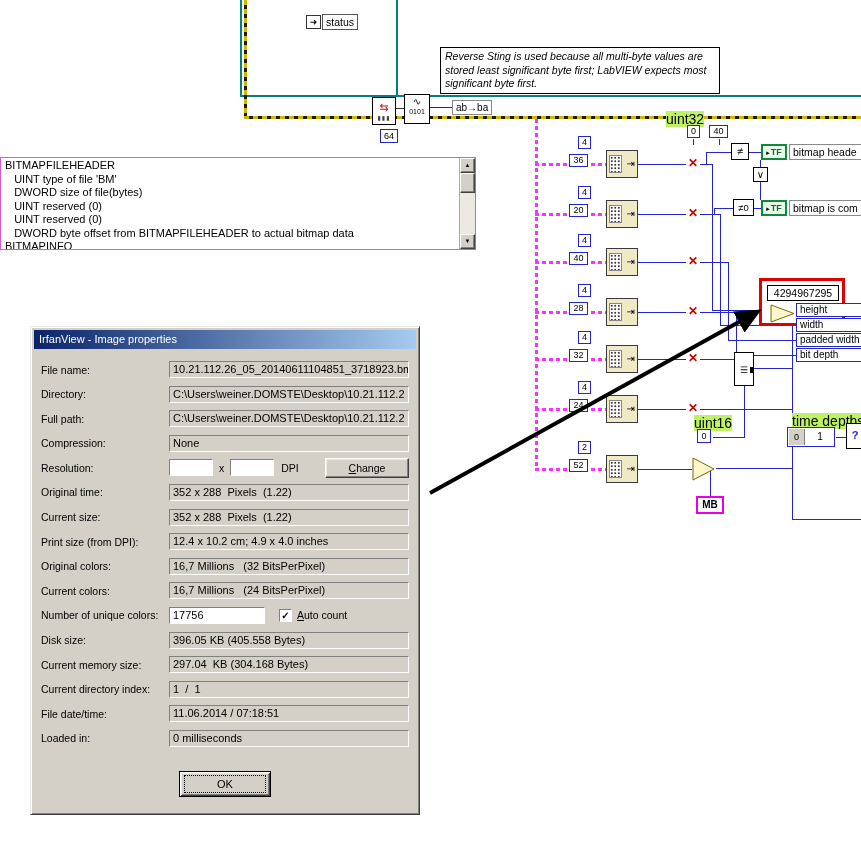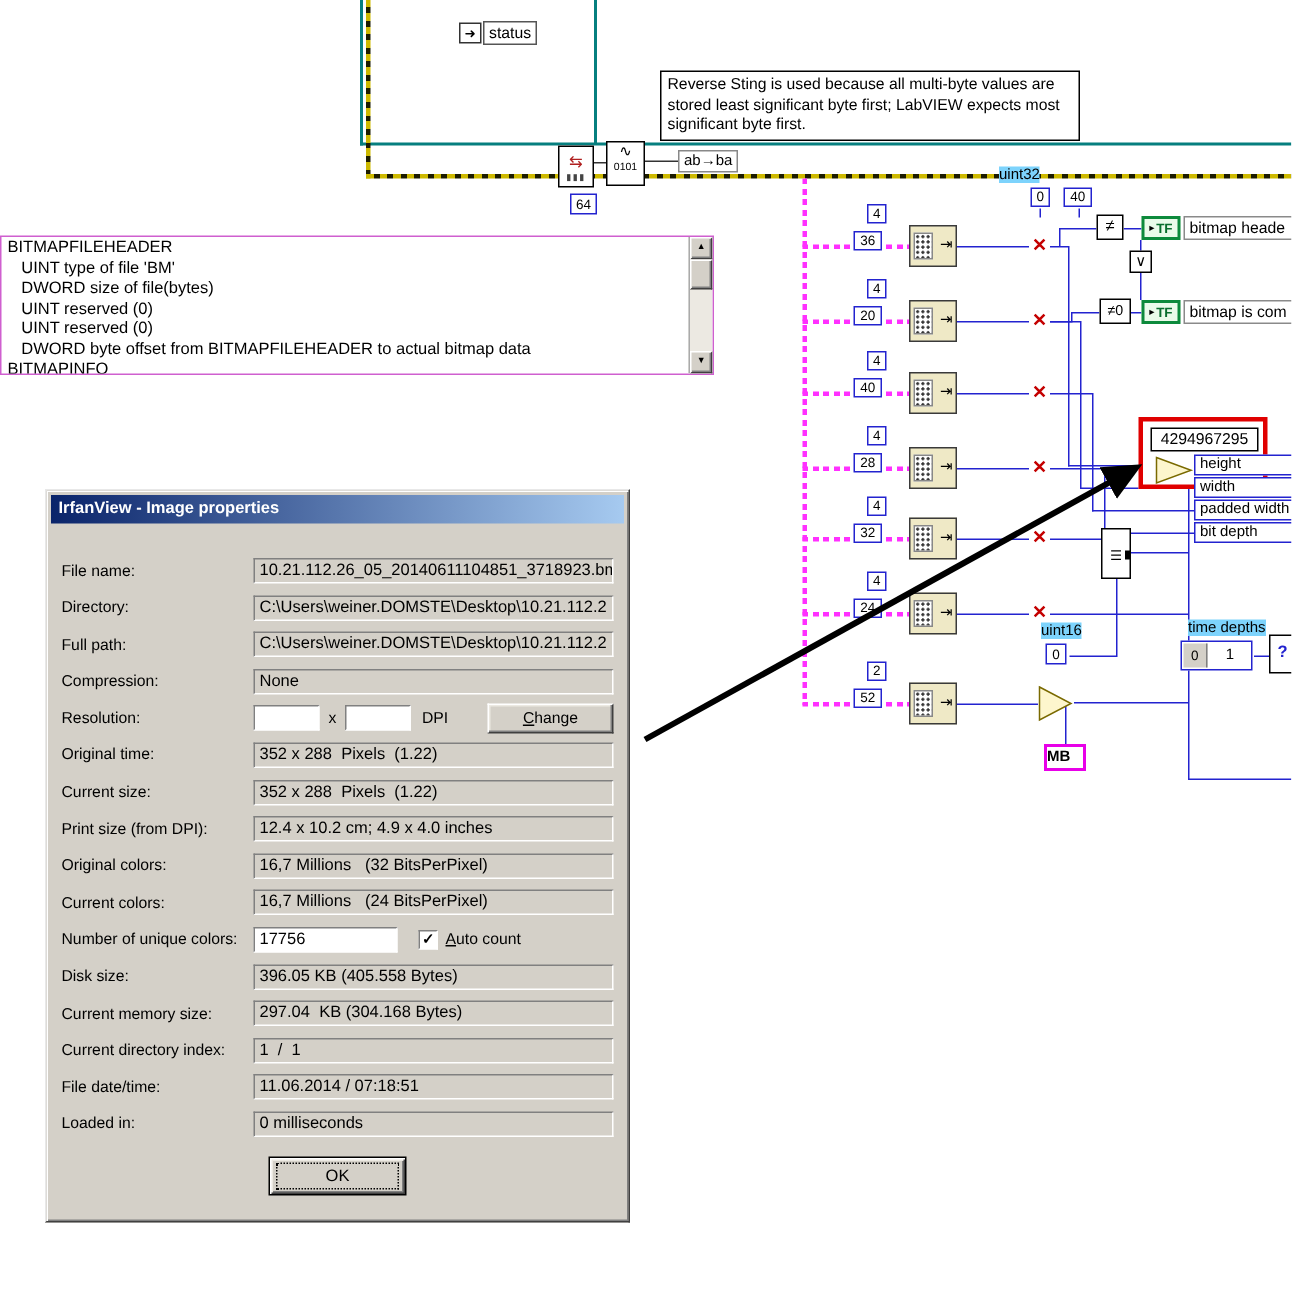--- a/index.html
+++ b/index.html
@@ -7,54 +7,54 @@
   #root { position:relative; width:861px; height:861px; overflow:hidden; background:#fff; }
   .wire { position:absolute; }
   .w-teal { background:#067f7f; }
   .w-blue { background:#2323cf; }
   .w-dark { background:#333; }
   .w-yv { background:repeating-linear-gradient(180deg,#cdb900 0 5px,#1c1c00 5px 9px); }
   .w-yh { background:repeating-linear-gradient(90deg,#cdb900 0 5px,#1c1c00 5px 9px); }
   .w-pv { background:repeating-linear-gradient(180deg,#ff30ff 0 4px,#ffffff 4px 7px); }
   .w-ph { background:repeating-linear-gradient(90deg,#ff30ff 0 4px,#ffffff 4px 7px); }
   .cbox { position:absolute; background:#fff; border:1px solid #2323cf; font-size:9px; line-height:11px; text-align:center; color:#000; }
-  .lvtext { position:absolute; font-size:10px; color:#000; background:#7dd3fc; white-space:nowrap; }
+  .lvtext { position:absolute; font-size:14px; color:#000; background:#bef264; white-space:nowrap; }
   .lvlabel { position:absolute; font-size:10.5px; color:#000; background:#fff; border:1px solid #555; padding:1px 3px; white-space:nowrap; }
   .term { position:absolute; background:#fff; border:1px solid #333; text-align:center; }
   .nicon { position:absolute; width:32px; height:28px; background:#efe9c6; border:1px solid #3a3a3a; display:flex; align-items:center; justify-content:space-between; padding:2px; }
   .nicon-dots { width:13px; height:18px; background-color:#fff; border:1px solid #888;
     background-image:radial-gradient(#333 0.9px,transparent 1px); background-size:3.5px 3.5px; }
   .nicon-arrow { font-size:10px; line-height:1; }
   .xnode { position:absolute; width:14px; height:15px; color:#c40000; font-weight:bold; font-size:12px; line-height:15px; text-align:center; }
   .opnode { position:absolute; background:#fff; border:1px solid #000; text-align:center; }
   .tfbox { position:absolute; width:26px; height:16px; background:#eafbea; border:2px solid #0d8a3c; display:flex; align-items:center; justify-content:center; gap:1px; }
   .tf-arrow { font-size:7px; color:#000; line-height:1; }
   .tf-text { font-size:9px; font-weight:bold; color:#0a6e2e; line-height:1; }
   .ind-label { position:absolute; height:16px; background:#fff; border:1px solid #8a8a8a; font-size:10.5px; line-height:14px; padding:0 3px; white-space:nowrap; }
   .rlabel { position:absolute; width:74px; height:14px; background:#fff; border:1px solid #2323cf; font-size:10px; line-height:12px; padding-left:3px; white-space:nowrap; }
   .redframe { position:absolute; left:759px; top:278px; width:86px; height:48px; border:3px solid #e00000; background:#fff;padding-left:16px; }
   .bigval { position:absolute; left:5px; top:4px; width:72px; height:16px; background:#fff; border:1px solid #000; font-size:10.5px; line-height:14px; text-align:center; white-space:nowrap; }
   .docbox { position:absolute; left:0; top:157px; width:476px; height:93px; background:#fff; border:1px solid #cf5fcf; overflow:hidden; }
   .doctext { position:absolute; left:4px; top:1px; right:18px; bottom:0; font-size:11px; line-height:13.5px; white-space:pre; overflow:hidden; }
   .scrollbar { position:absolute; top:0; right:0; bottom:0; width:16px; background:#ece9e2; border-left:1px solid #aaa; }
   .sb-btn { position:absolute; left:0; width:15px; height:15px; background:#d4d0c8; border:1px solid; border-color:#fff #404040 #404040 #fff; box-shadow:inset -1px -1px 0 #808080; font-size:6px; text-align:center; line-height:13px; color:#000; }
   .sb-thumb { position:absolute; left:0; top:15px; width:15px; height:20px; background:#d4d0c8; border:1px solid; border-color:#fff #404040 #404040 #fff; box-shadow:inset -1px -1px 0 #808080; }
-  .comment { position:absolute; left:440px; top:47px; width:280px; background:#fff; border:1px solid #000; font-size:10.5px; line-height:13.5px; padding:2px 4px; }
+  .comment { position:absolute; left:440px; top:47px; width:280px; background:#fff; border:1px solid #000; font-size:10.5px; line-height:13.5px; padding:2px 4px;font-style:italic; }
   .sel { position:absolute; left:734px; top:352px; width:20px; height:34px; background:#fff; border:1px solid #000; font-size:9px; line-height:34px; text-align:center; }
   .sel::after { content:""; position:absolute; right:-1px; top:14px; width:4px; height:6px; background:#000; }
   .arrow-svg { position:absolute; left:0; top:0; pointer-events:none; }
   .trinode { position:absolute; }
 
   
   .dialog { position:absolute; left:30px; top:326px; width:390px; height:489px; background:#d4d0c8;
     border:1px solid; border-color:#e8e8e8 #404040 #404040 #e8e8e8;
     box-shadow:inset 1px 1px 0 #fff, inset -1px -1px 0 #808080; }
   .titlebar { position:absolute; left:3px; top:3px; right:3px; height:19px;
-    background:linear-gradient(90deg,#0a246a,#a6caf0); color:#fff; font-weight:bold; font-size:11px; line-height:19px; padding-left:5px; }
-  .rows { position:absolute; left:10px; top:34px; width:370px;margin-top:11px; }
+    background:linear-gradient(90deg,#0a246a,#a6caf0); color:#fff; font-weight:normal; font-size:11px; line-height:19px; padding-left:5px; }
+  .rows { position:absolute; left:10px; top:34px; width:370px; }
   .drow { display:flex; align-items:center; height:17px; margin-bottom:7.6px; }
   .dlabel { width:128px; flex:none; font-size:10.5px; white-space:nowrap; }
   .dfield { flex:none; width:240px; height:17px; background:#d4d0c8; border:1px solid; border-color:#808080 #fff #fff #808080; padding:1px 3px; overflow:hidden; }
   .ftext { display:block; font-size:11px; line-height:13px; white-space:pre; }
   .res-area { flex:none; width:240px; height:20px; display:flex; align-items:center; }
   .res-input { width:44px; height:17px; background:#fff; border:1px solid; border-color:#808080 #fff #fff #808080; font-size:11px; padding-left:2px; font-family:inherit; }
   .res-sep { margin:0 6px; font-size:10.5px; }
   .res-unit { margin-left:7px; font-size:10.5px; }
   .btn { margin-left:auto; width:84px; height:20px; background:#d4d0c8; border:1px solid; border-color:#fff #404040 #404040 #fff; box-shadow:inset -1px -1px 0 #808080, inset 1px 1px 0 #ece9e2; font-size:10.5px; font-family:inherit; color:#000; }
   .unique-input { width:96px; height:17px; background:#fff; border:1px solid; border-color:#808080 #fff #fff #808080; font-size:11px; padding-left:3px; font-family:inherit; }
@@ -263,21 +263,21 @@
 
   <span class="lvtext" style="left:792px;top:413px">time depths</span>
   <div style="position:absolute;left:787px;top:427px;width:48px;height:20px;background:#fff;border:1px solid #2323cf">
     <span style="position:absolute;left:1px;top:1px;width:16px;height:16px;background:#d4d0c8;border-right:1px solid #808080;font-size:9px;line-height:16px;text-align:center;display:block">0</span>
     <span style="position:absolute;left:18px;top:1px;width:28px;height:16px;font-size:10px;line-height:16px;text-align:center;display:block">1</span>
   </div>
   <div class="term" style="left:846px;top:423px;width:18px;height:26px;border-color:#000">
     <span style="display:block;margin-top:5px;color:#2323cf;font-weight:bold;font-size:11px">?</span>
   </div>
 
-  <div style="position:absolute;left:696px;top:496px;width:28px;height:18px;background:#fff;border:2px solid #e800e8;font-size:10px;font-weight:bold;line-height:14px;">MB</div>
+  <div style="position:absolute;left:696px;top:496px;width:28px;height:18px;background:#fff;border:2px solid #e800e8;font-size:10px;font-weight:bold;line-height:14px;text-align:center">MB</div>
 
   <svg class="arrow-svg" width="861" height="861">
     <defs>
       <marker id="ah" markerWidth="7" markerHeight="7" refX="5.2" refY="3" orient="auto">
         <path d="M0,0 L6.5,3 L0,6 z" fill="#000"></path>
       </marker>
     </defs>
     <line x1="430" y1="493" x2="757" y2="312" stroke="#000" stroke-width="4" marker-end="url(#ah)"></line>
   </svg>
 

